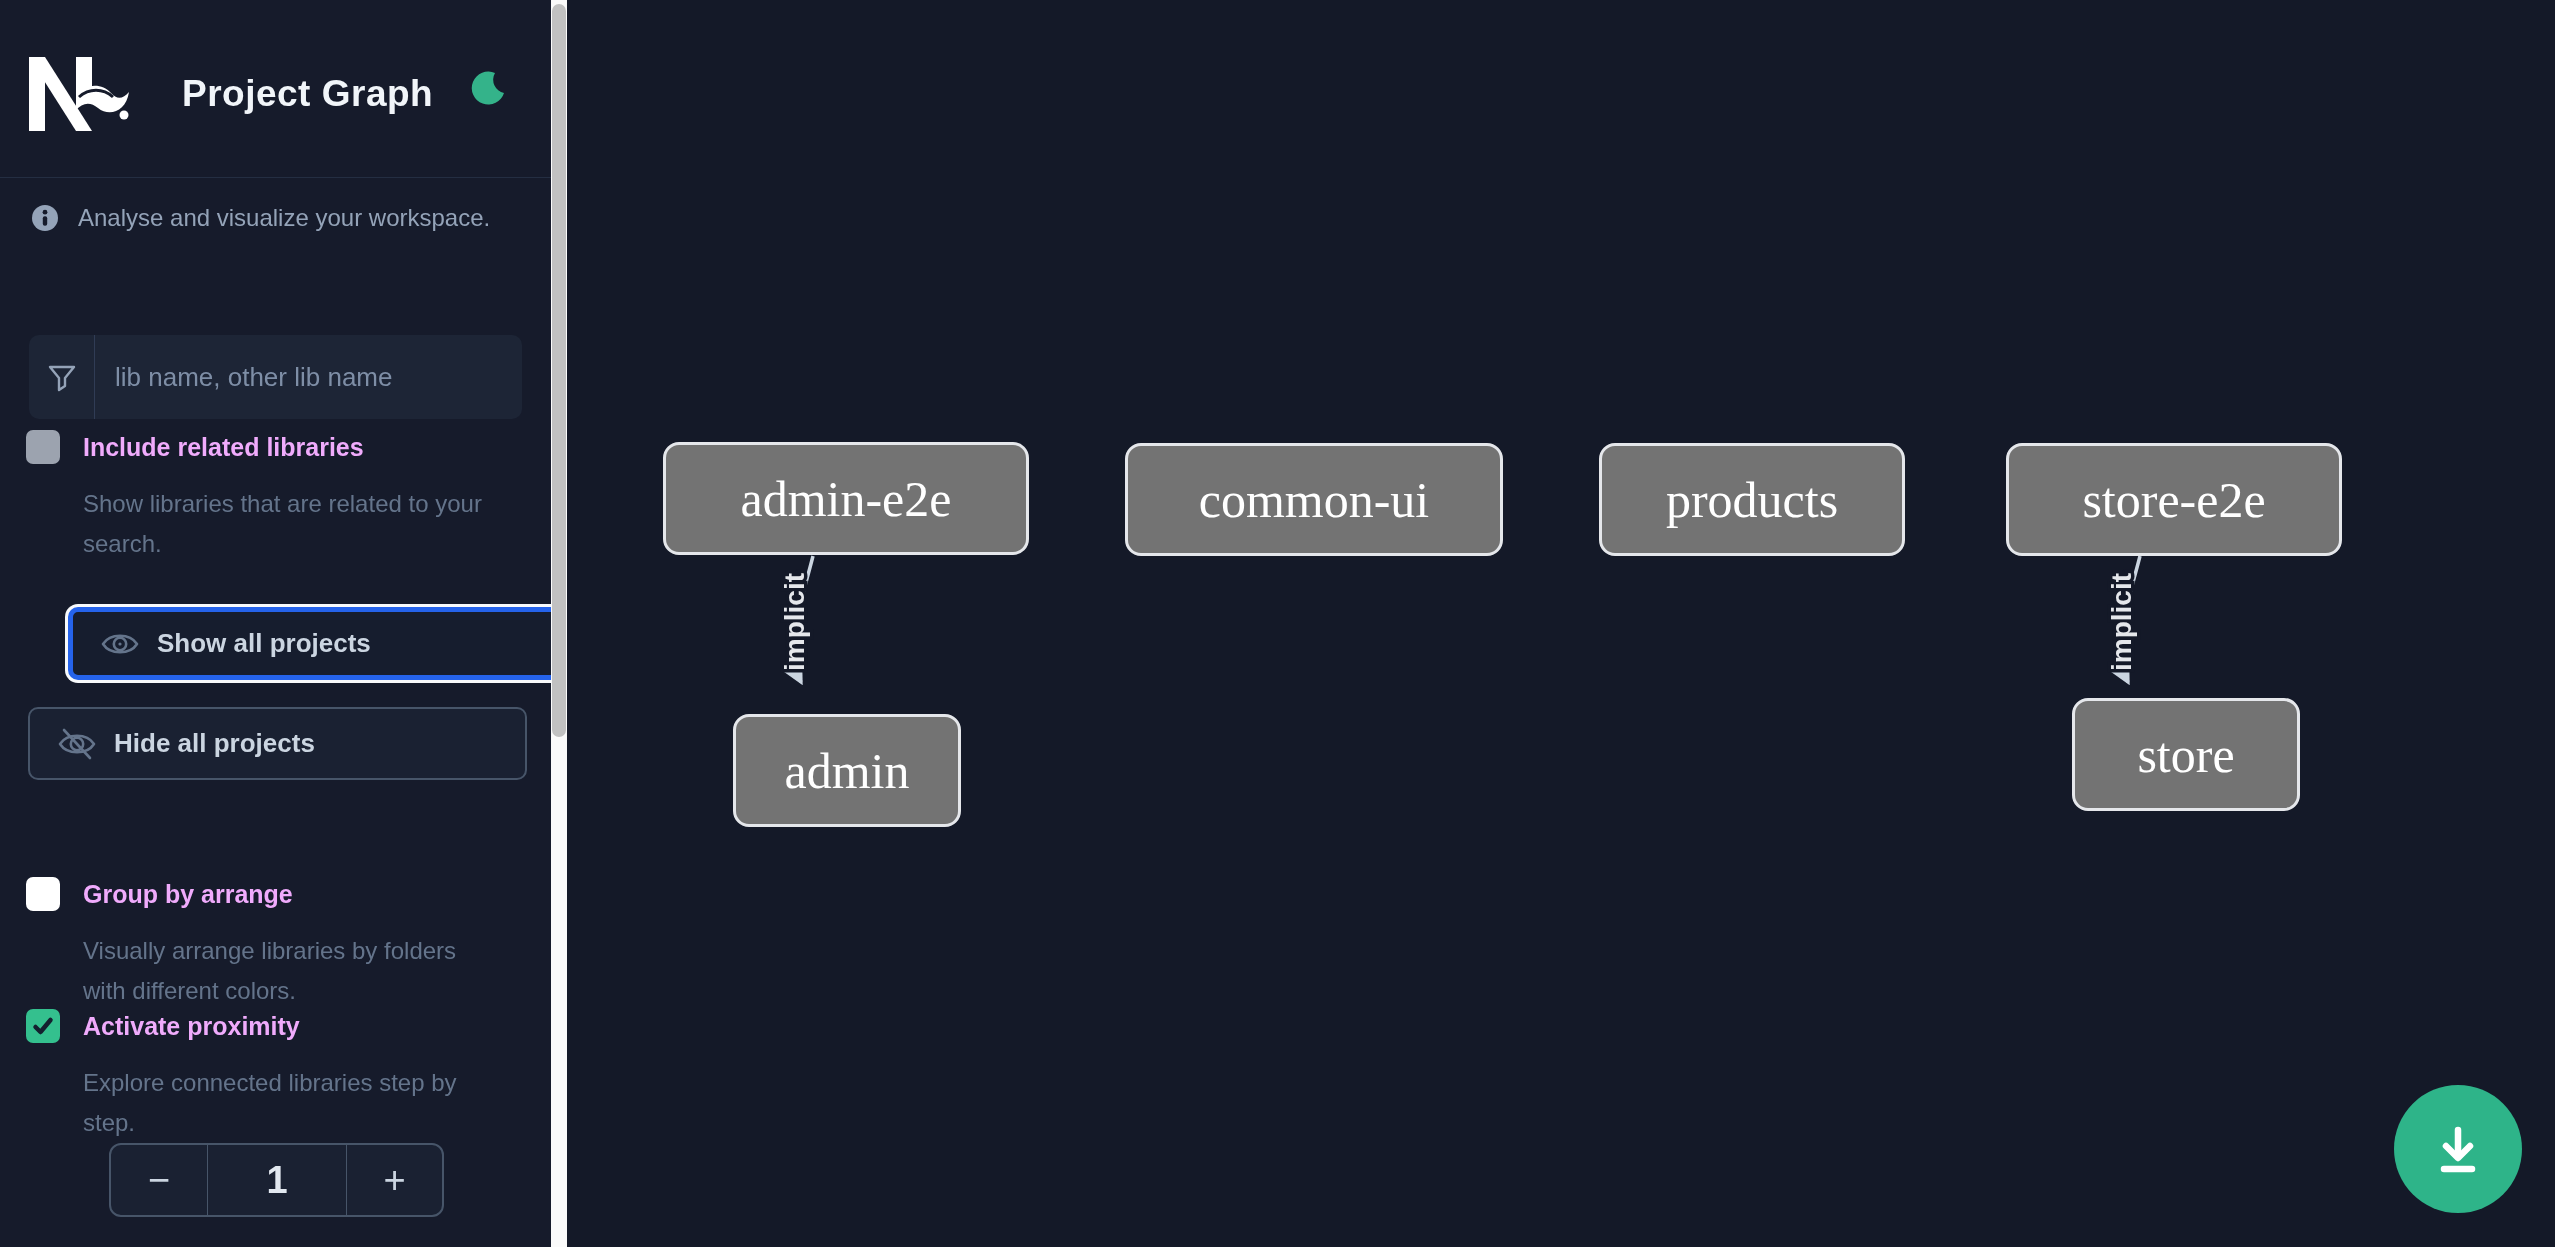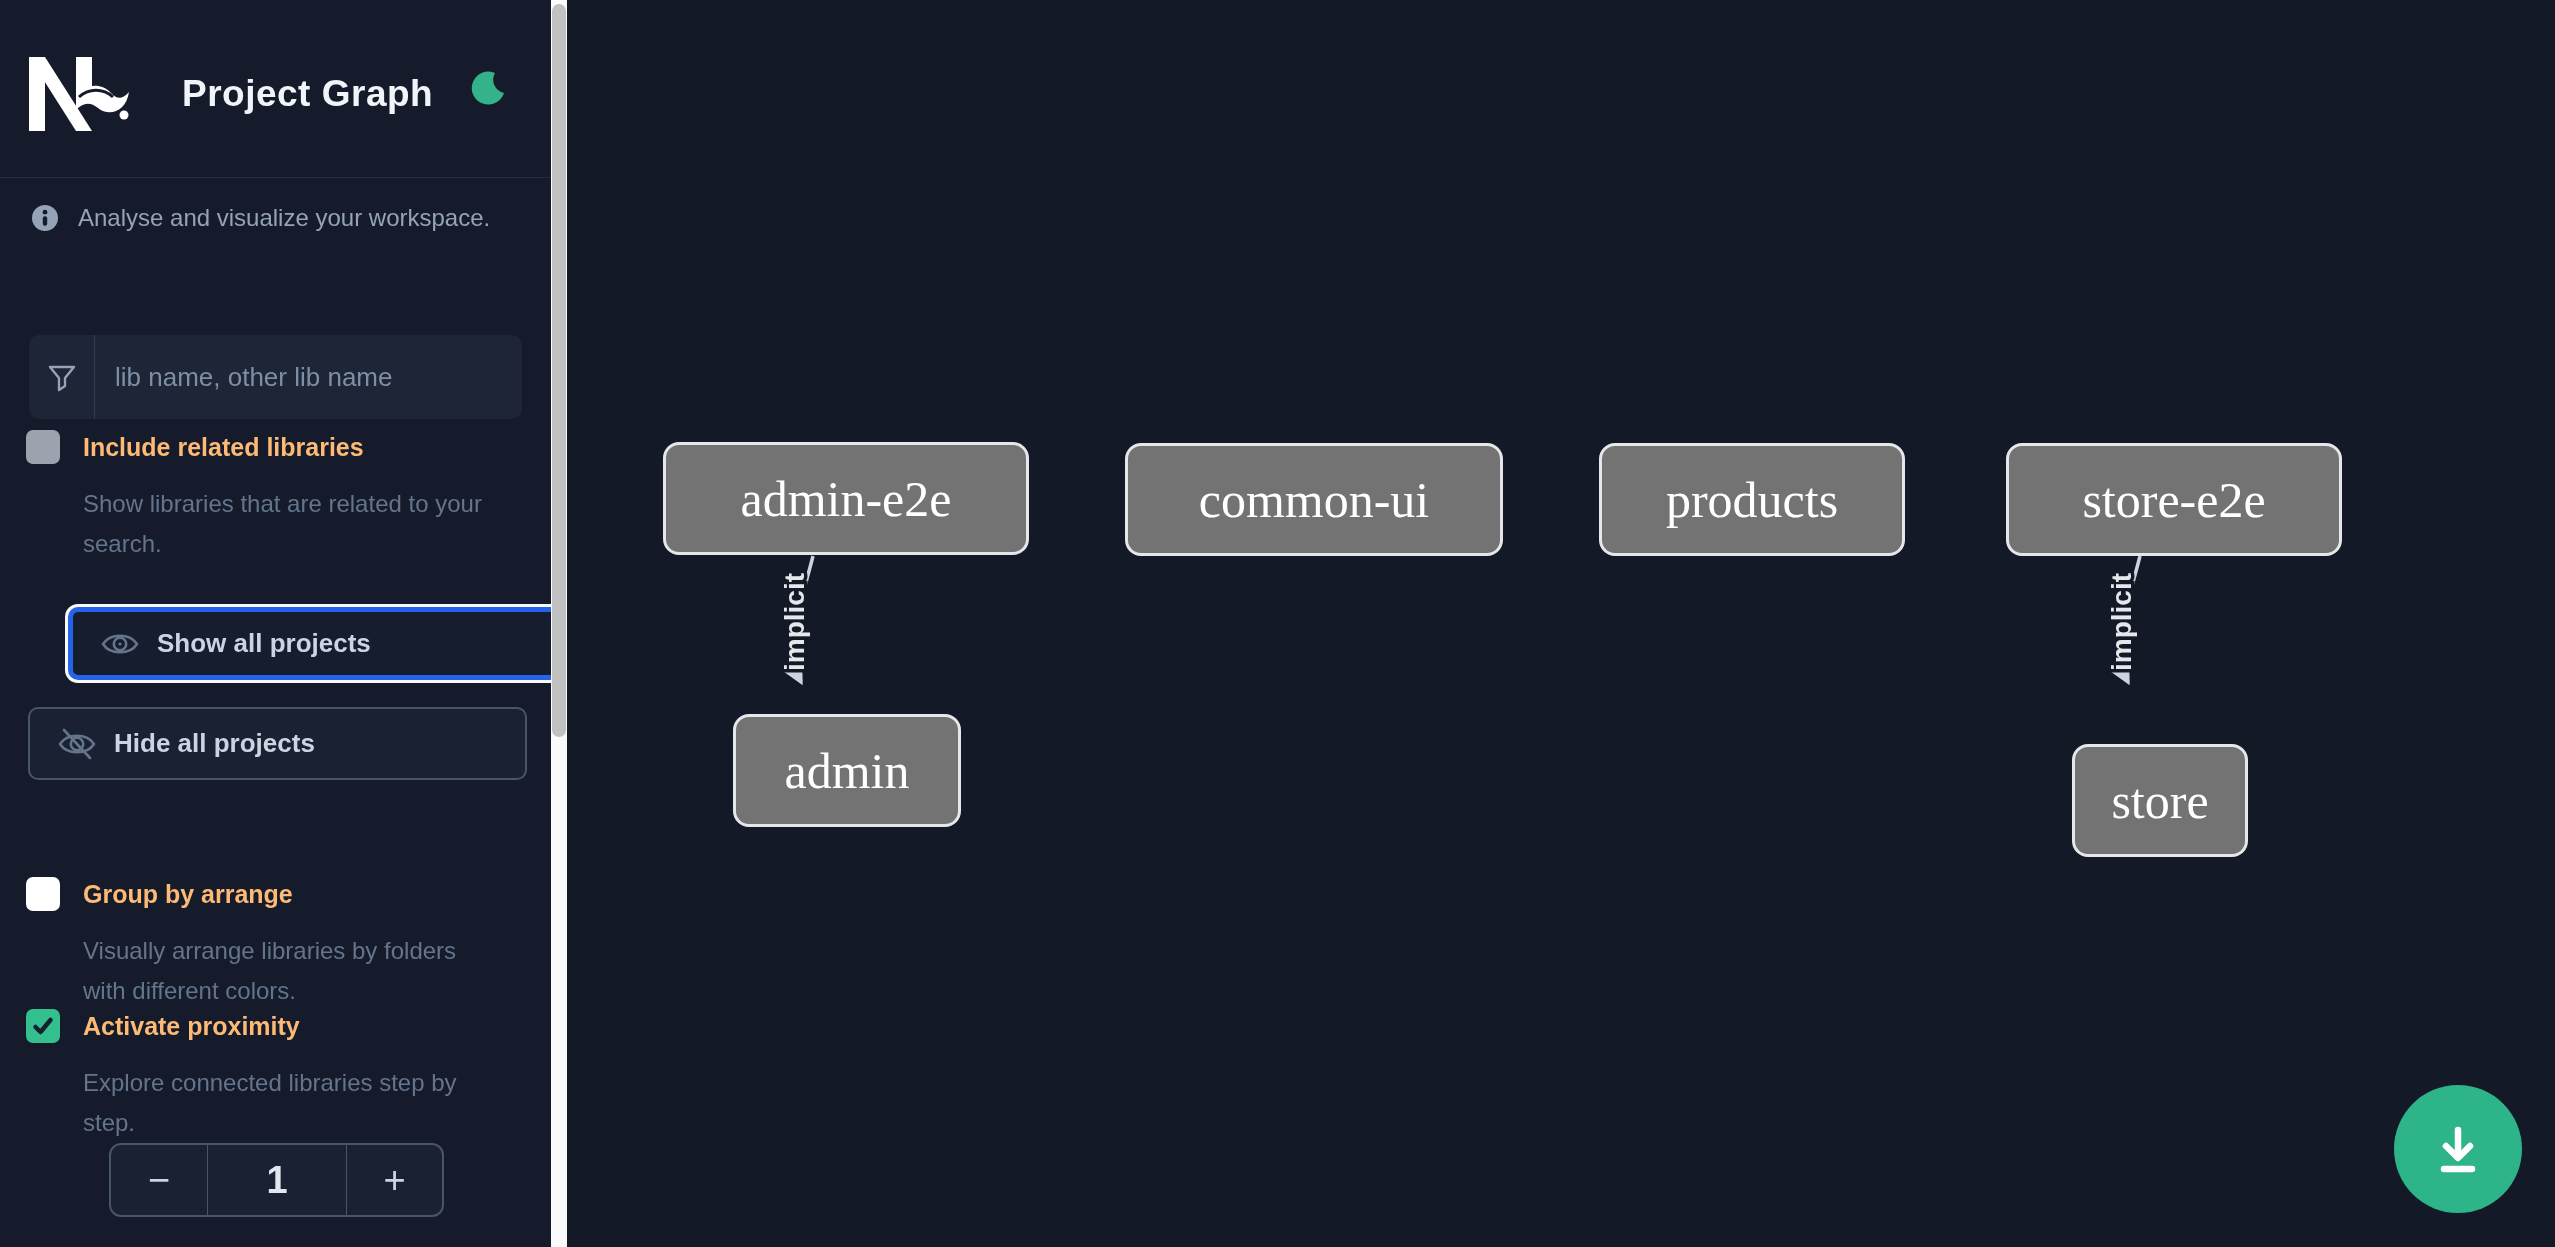--- a/index.html
+++ b/index.html
@@ -20,21 +20,21 @@
   .search-box { position: absolute; left: 29px; top: 335px; width: 493px; height: 84px; background: #1d2536; border-radius: 10px; display: flex; align-items: stretch; overflow: hidden; }
   .search-box .icon-cell { width: 66px; display: flex; align-items: center; justify-content: center; border-right: 1px solid #303c55; }
   .search-box input { flex: 1; background: transparent; border: none; outline: none; color: #cbd5e1; font-size: 26px; font-family: "Liberation Sans", sans-serif; padding: 0 20px; }
   .search-box input::placeholder { color: #7e8ea6; }
 
   .opt { position: absolute; left: 26px; width: 500px; }
   .opt .cb { position: absolute; left: 0; top: 0; width: 34px; height: 34px; border-radius: 7px; cursor: pointer; }
   .cb.gray  { background: #9ca3af; }
   .cb.white { background: #ffffff; }
   .cb.green { background: #34c08e; display: flex; align-items: center; justify-content: center; }
-  .opt .lbl  { margin-left: 57px; font-size: 25px; font-weight: 700; color: #fdba74; line-height: 34px; }
+  .opt .lbl  { margin-left: 57px; font-size: 25px; font-weight: 700; color: #f0abfc; line-height: 34px; }
   .opt .desc { margin-left: 57px; width: 400px; font-size: 24px; font-weight: 400; color: #64748b; line-height: 40px; margin-top: 20px; }
 
   .sb-btn { position: absolute; left: 28px; width: 499px; height: 73px; border-radius: 10px; background: #1a2132; border: 2px solid #475569; display: flex; align-items: center; cursor: pointer; font-family: "Liberation Sans", sans-serif; }
   .sb-btn .b-icon { margin-left: 27px; width: 40px; display: flex; }
   .sb-btn .b-lbl { margin-left: 17px; font-size: 26px; font-weight: 700; color: #cbd5e1; }
   .sb-btn.focused { border: 5px solid #2563eb; box-shadow: 0 0 0 3px #f8fafc; background: #161d2e; margin-left: 40px; }
 
   .stepper { position: absolute; left: 109px; top: 1143px; width: 335px; height: 74px; border: 2px solid #475569; border-radius: 12px; background: #1a2132; display: grid; grid-template-columns: 97px 138px 1fr; }
   .stepper > * { display: flex; align-items: center; justify-content: center; }
   .step-btn { background: none; border: none; color: #cbd5e1; font-size: 38px; cursor: pointer; font-family: "Liberation Sans", sans-serif; }
@@ -167,21 +167,21 @@
     </g>
     <text x="227" y="632" text-anchor="middle" transform="rotate(-90 227 622)" font-family="Liberation Sans, sans-serif" font-size="28" font-weight="700" fill="#e5e7eb" stroke="#141928" stroke-width="7" paint-order="stroke">implicit</text>
     <text x="1554" y="632" text-anchor="middle" transform="rotate(-90 1554 622)" font-family="Liberation Sans, sans-serif" font-size="28" font-weight="700" fill="#e5e7eb" stroke="#141928" stroke-width="7" paint-order="stroke">implicit</text>
   </svg>
 
   <div class="node" style="left: 96px;  top: 442px; width: 366px;">admin-e2e</div>
   <div class="node" style="left: 558px; top: 443px; width: 378px;">common-ui</div>
   <div class="node" style="left: 1032px;top: 443px; width: 306px;">products</div>
   <div class="node" style="left: 1439px;top: 443px; width: 336px;">store-e2e</div>
   <div class="node" style="left: 166px; top: 698px; width: 228px; margin-top: 16px;">admin</div>
-  <div class="node" style="left: 1505px;top: 698px; width: 176px; margin-top: 46px;">store</div>
+  <div class="node" style="left: 1505px;top: 698px; width: 228px;">store</div>
 
   <button class="fab">
     <svg width="64" height="64" viewBox="0 0 64 64" fill="none" stroke="#ffffff" stroke-width="6.5" stroke-linecap="round" stroke-linejoin="round">
       <path d="M32 13 V 39"></path>
       <path d="M20 29 L32 41 L44 29"></path>
       <path d="M18 52 H 46"></path>
     </svg>
   </button>
 
 </div>

